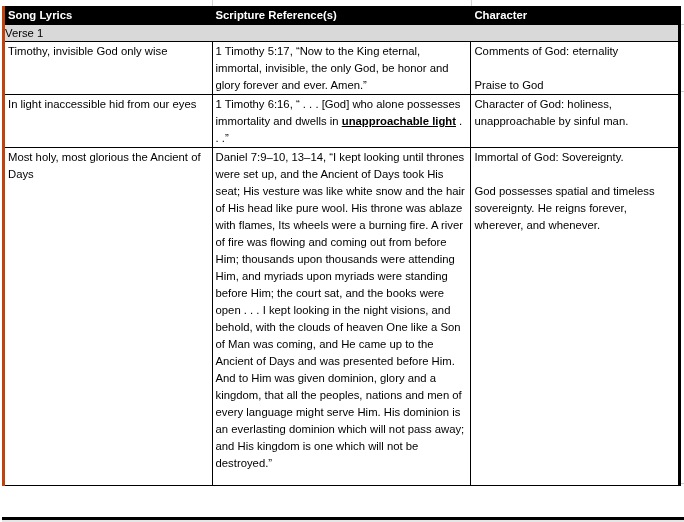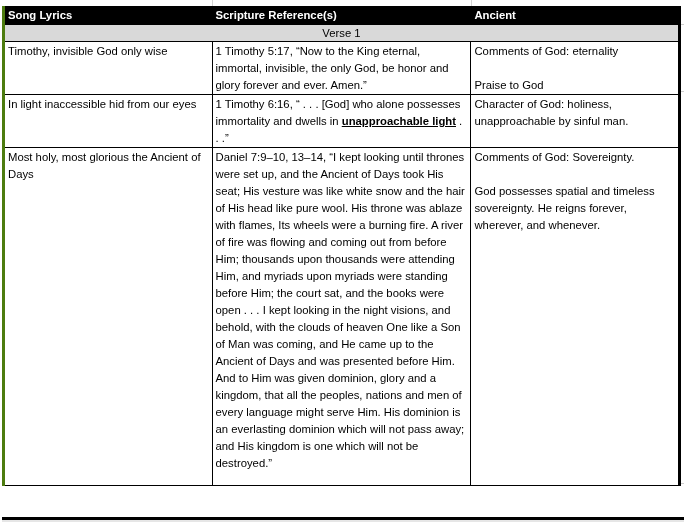--- a/index.html
+++ b/index.html
@@ -18,24 +18,24 @@
   table.doc td, table.doc th {
     border: 1px solid #000; padding: 1px 3px 0 3px; vertical-align: top;
     line-height: 17px; font-size: 11.3px; text-align: left; font-weight: normal;
     word-wrap: break-word;
   }
   table.doc tr.header th {
     background: #000; color: #fff; font-weight: bold; height: 17px; line-height: 17px;
     border-color: #000; padding-top: 0;
   }
   table.doc tr.section td {
-    background: #d9d9d9; text-align: center; height: 16px; line-height: 16px; padding: 0;
+    background: #d9d9d9; text-align: left; height: 16px; line-height: 16px; padding: 0;
     border-top: 1px solid #000; border-bottom: 1px solid #000;
   }
-  table.doc { border-left: 3px solid #4d7c0f; border-right: 3px solid #000; }
+  table.doc { border-left: 3px solid #c2410c; border-right: 3px solid #000; }
   .col1 { width: 203px; }
   .col2 { width: 252px; }
   .col3 { width: 203px; }
   td.bottom-align { vertical-align: bottom; margin-top: 44px; }
   .b { font-weight: bold; text-decoration: underline; }
   .para-gap { display: block; height: 17px; }
   .footer-band {
     position: absolute; left: 2px; top: 517px; width: 682px; height: 5px;
     background: #e6e6e6; border-top: 3px solid #000;
   }
@@ -52,21 +52,21 @@
 <table class="doc">
   <colgroup>
     <col class="col1">
       <col class="col2">
       <col class="col3">
   </colgroup>
   <tbody>
       <tr class="header">
     <th>Song Lyrics</th>
     <th>Scripture Reference(s)</th>
-    <th>Ancient</th>
+    <th>Character</th>
   </tr>
   <tr class="section">
     <td colspan="3">Verse 1</td>
   </tr>
 
   <tr style="height:50px">
     <td>Timothy, invisible God only wise</td>
     <td>1 Timothy 5:17, “Now to the King eternal, immortal, invisible, the only God, be honor and glory forever and ever. Amen.”</td>
     <td>
       <span>Comments of God: eternality</span>
@@ -78,21 +78,21 @@
   <tr style="height:53px">
     <td class="bottom-align">In light inaccessible hid from our eyes</td>
     <td><span>1 Timothy 6:16, “ . . . [God] who alone possesses immortality and dwells in </span><span class="b">unapproachable light</span><span> . . .”</span></td>
     <td>Character of God: holiness, unapproachable by sinful man.</td>
   </tr>
 
   <tr style="height:338px">
     <td>Most holy, most glorious the Ancient of Days</td>
     <td>Daniel 7:9–10, 13–14, “I kept looking until thrones were set up, and the Ancient of Days took His seat; His vesture was like white snow and the hair of His head like pure wool. His throne was ablaze with flames, Its wheels were a burning fire. A river of fire was flowing and coming out from before Him; thousands upon thousands were attending Him, and myriads upon myriads were standing before Him; the court sat, and the books were open . . . I kept looking in the night visions, and behold, with the clouds of heaven One like a Son of Man was coming, and He came up to the Ancient of Days and was presented before Him. And to Him was given dominion, glory and a kingdom, that all the peoples, nations and men of every language might serve Him. His dominion is an everlasting dominion which will not pass away; and His kingdom is one which will not be destroyed.”</td>
     <td>
-      <span>Comments of God: Sovereignty.</span>
+      <span>Immortal of God: Sovereignty.</span>
       <span class="para-gap"></span>
       <span>God possesses spatial and timeless sovereignty. He reigns forever, wherever, and whenever.</span>
     </td>
   </tr>
 
 </tbody>
   </table>
 
 <div class="footer-band"></div>
 

